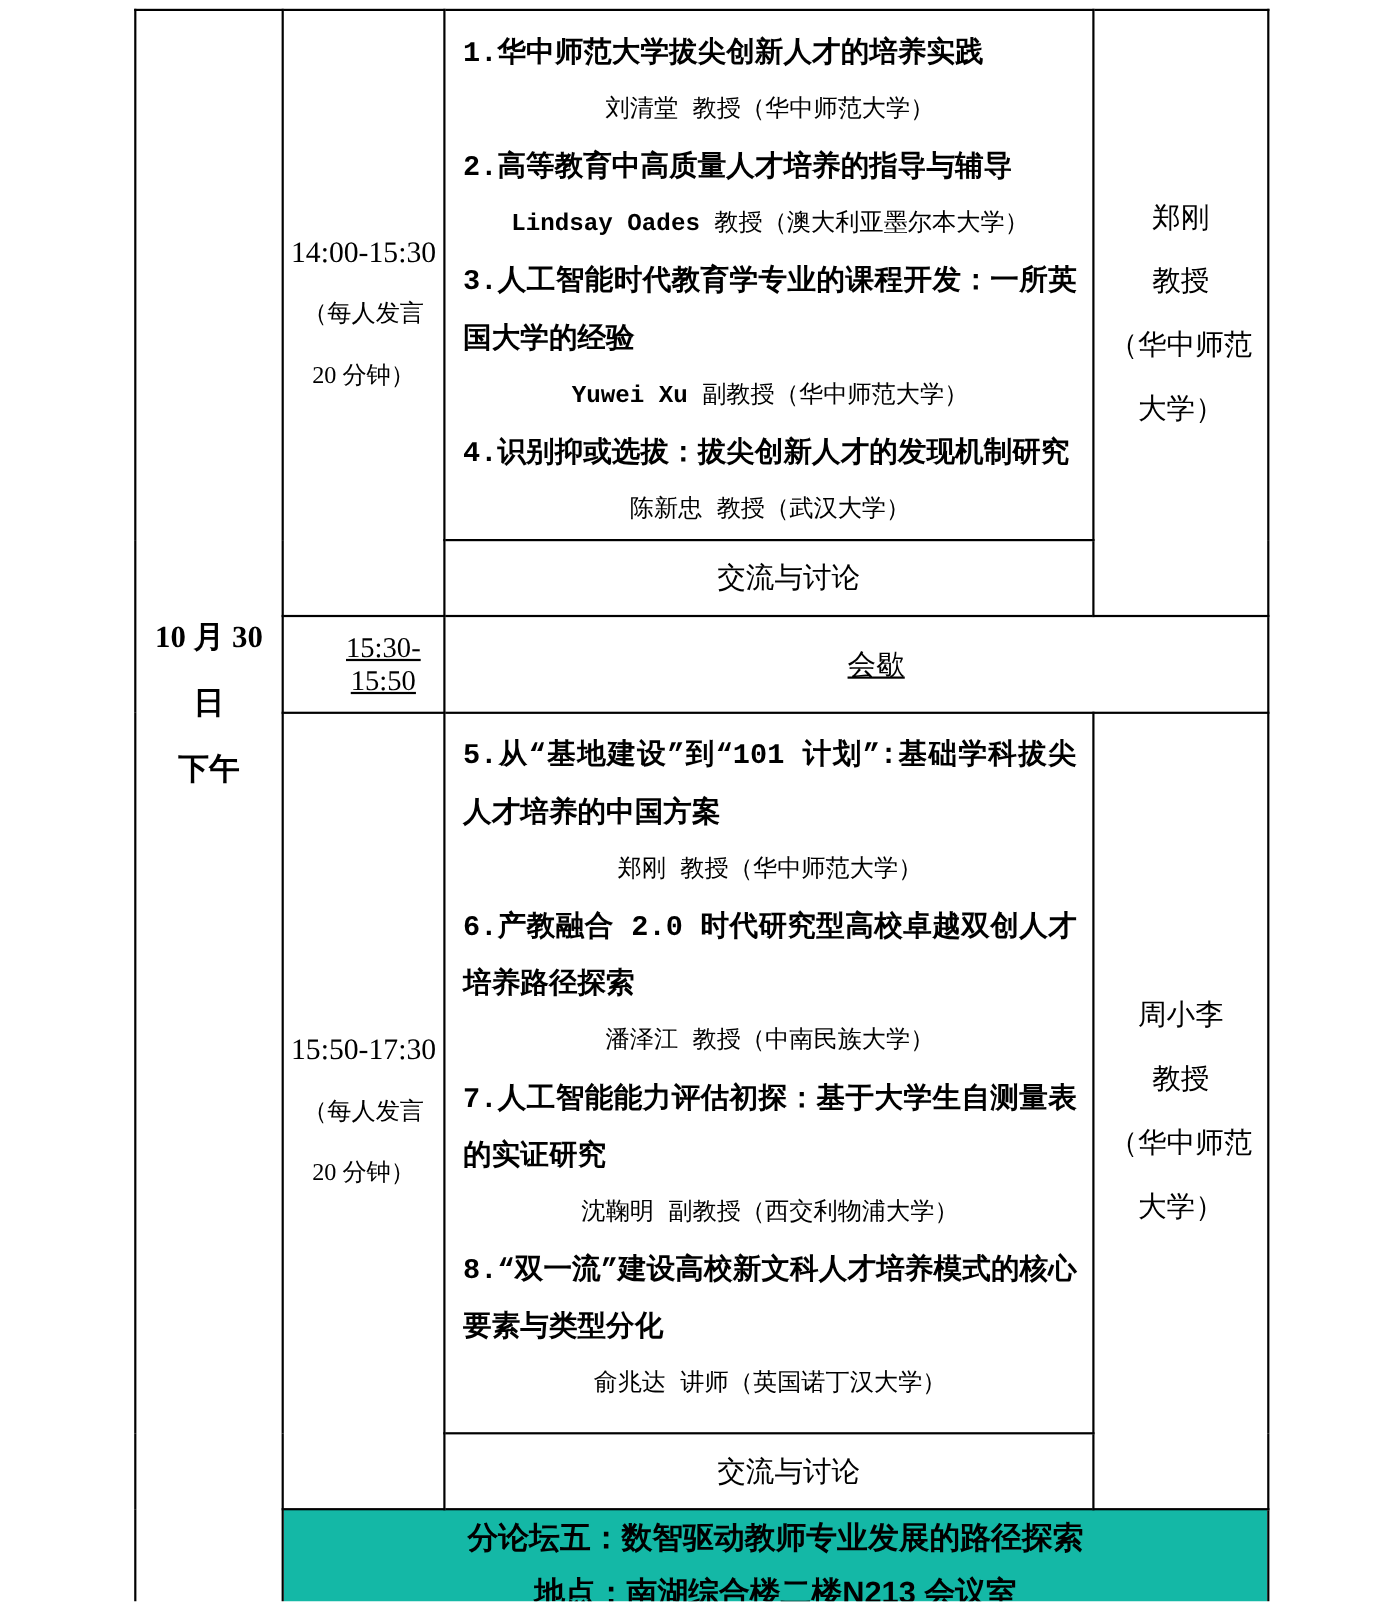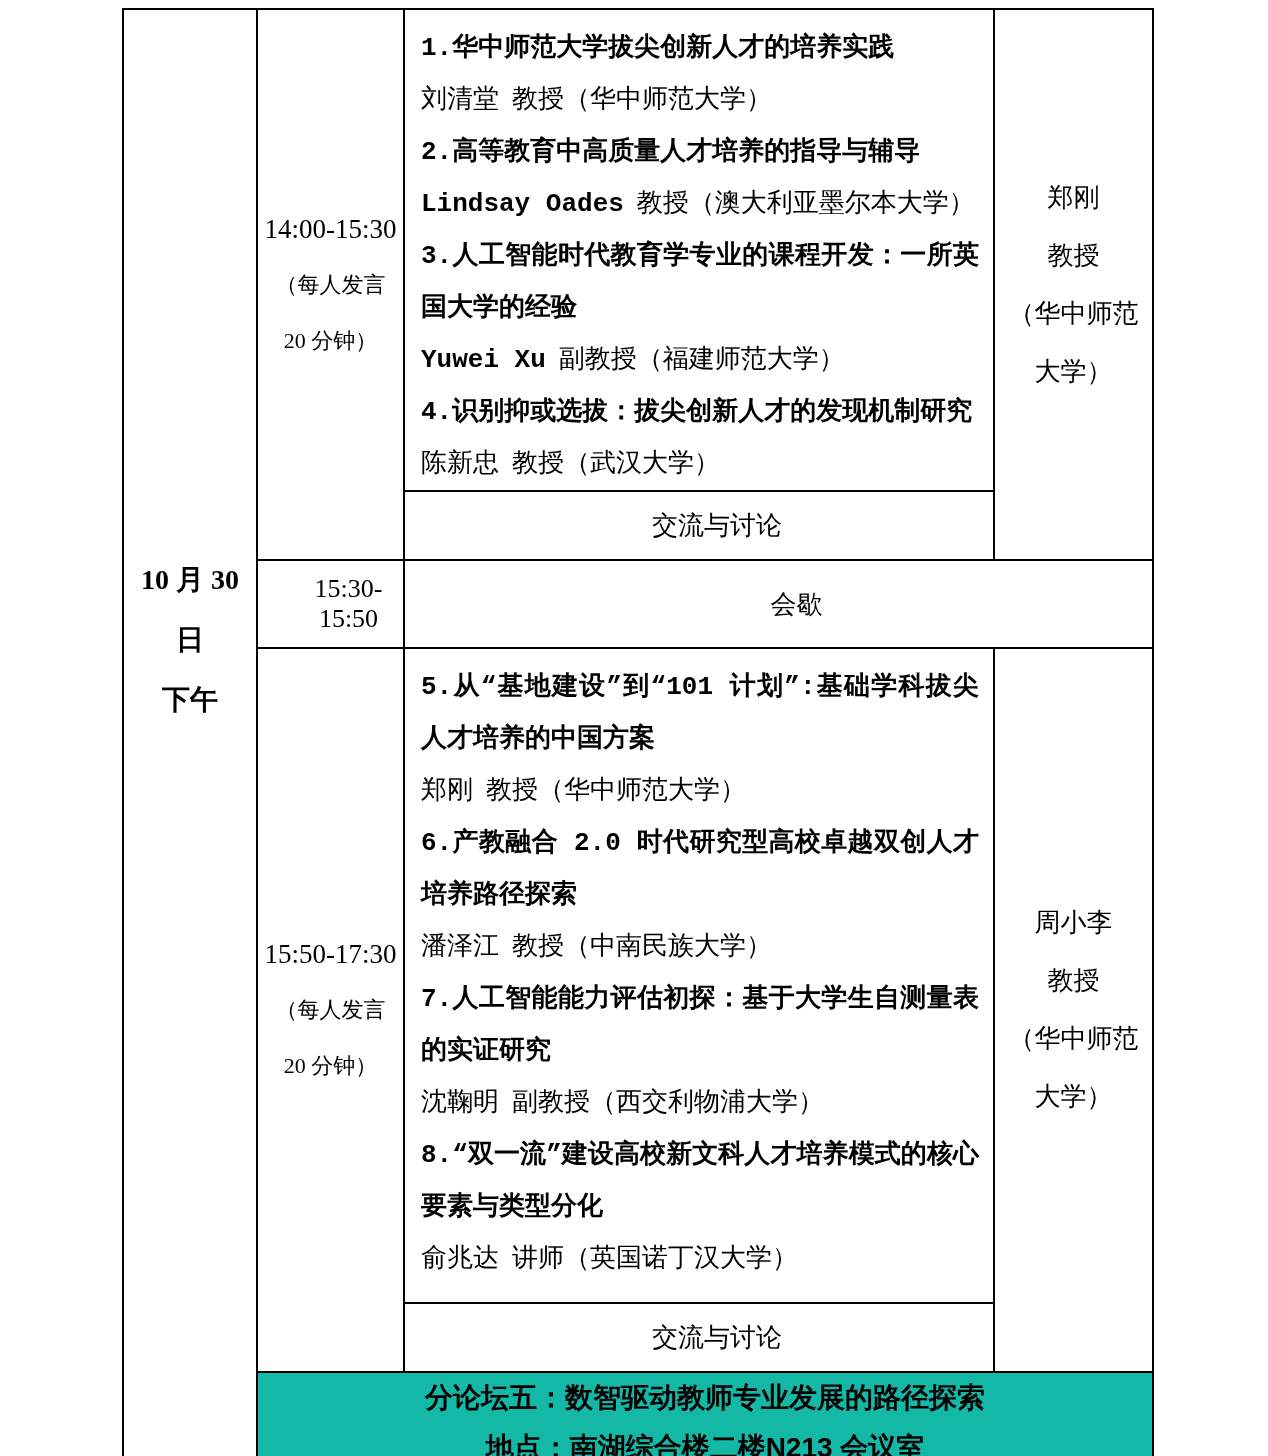--- a/index.html
+++ b/index.html
@@ -23,21 +23,21 @@
     table-layout: fixed;
   }
   td {
     border: 2px solid #000000;
     vertical-align: middle;
     overflow: hidden;
   }
   
   tr.r-items1   { height: 476px; }
   tr.r-disc1    { height: 69px; }
-  tr.r-break    { height: 88px; }
+  tr.r-break    { height: 88px; text-decoration: underline; }
   tr.r-items2   { height: 655px; }
   tr.r-disc2    { height: 69px; }
   tr.r-banner   { height: 101px; }
 
   
   td.date-cell { position: relative; }
   .date-block {
     position: absolute;
     top: 540px; left: 0; right: 0;
     text-align: center;
@@ -57,23 +57,23 @@
     padding: 12px 14px 0 16px;
     font-family: Liberation Mono, monospace;
   }
   .item-title {
     font-size: 26px;
     font-weight: bold;
     line-height: 52px;
     text-align: justify;
   }
   .item-speaker {
-    font-size: 26px;
+    font-size: 22px;
     line-height: 52px;
-    text-align: left;
+    text-align: center;
   }
   .speaker-name.en { font-weight: bold; }
   .speaker-affil { margin-left: 13px; }
 
   
   td.center-cell {
     text-align: center;
     font-size: 26px;
     padding-left: 36px;
   }
@@ -115,21 +115,21 @@
         <div class="time-range">14:00-15:30</div>
         <div class="time-note">（每人发言</div>
         <div class="time-note">20 分钟）</div>
       </td>
       <td class="items-cell">
         <p class="item-title"><span>1.</span><span>华中师范大学拔尖创新人才的培养实践</span></p>
         <p class="item-speaker"><span class="speaker-name">刘清堂</span><span class="speaker-affil">教授（华中师范大学）</span></p>
         <p class="item-title"><span>2.</span><span>高等教育中高质量人才培养的指导与辅导</span></p>
         <p class="item-speaker"><span class="speaker-name en">Lindsay Oades</span><span class="speaker-affil">教授（澳大利亚墨尔本大学）</span></p>
         <p class="item-title"><span>3.</span><span>人工智能时代教育学专业的课程开发：一所英国大学的经验</span></p>
-        <p class="item-speaker"><span class="speaker-name en">Yuwei Xu</span><span class="speaker-affil">副教授（福建师范大学）</span></p>
+        <p class="item-speaker"><span class="speaker-name en">Yuwei Xu</span><span class="speaker-affil">副教授（华中师范大学）</span></p>
         <p class="item-title"><span>4.</span><span>识别抑或选拔：拔尖创新人才的发现机制研究</span></p>
         <p class="item-speaker"><span class="speaker-name">陈新忠</span><span class="speaker-affil">教授（武汉大学）</span></p>
       </td>
       <td class="chair-cell" rowspan="2">
         <div class="chair-line">郑刚</div>
         <div class="chair-line">教授</div>
         <div class="chair-line">（华中师范</div>
         <div class="chair-line">大学）</div>
       </td>
     </tr>

